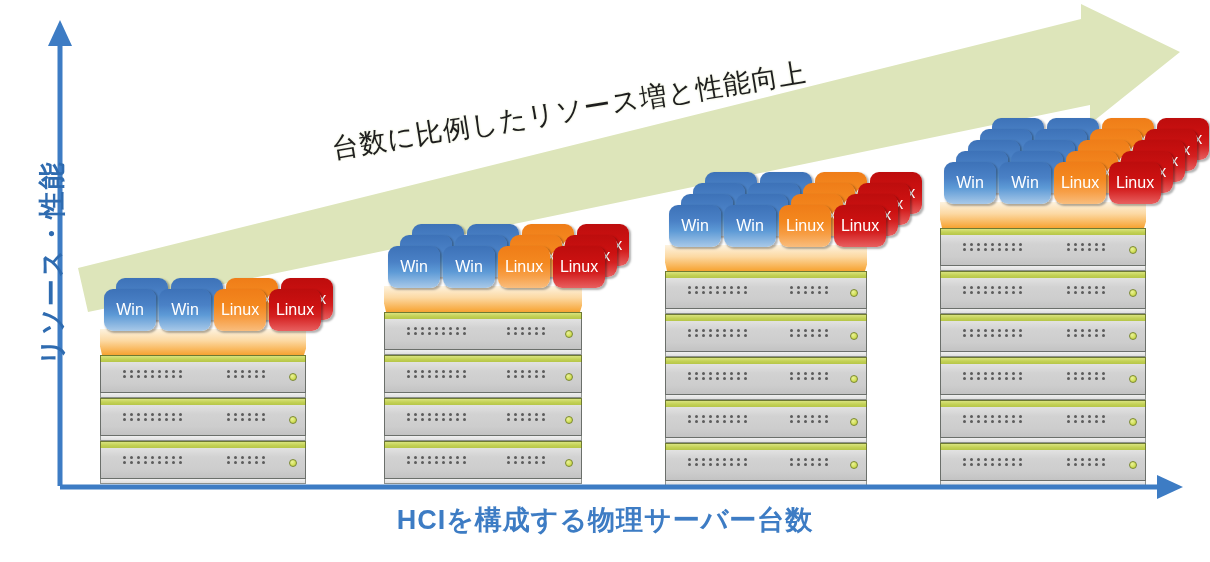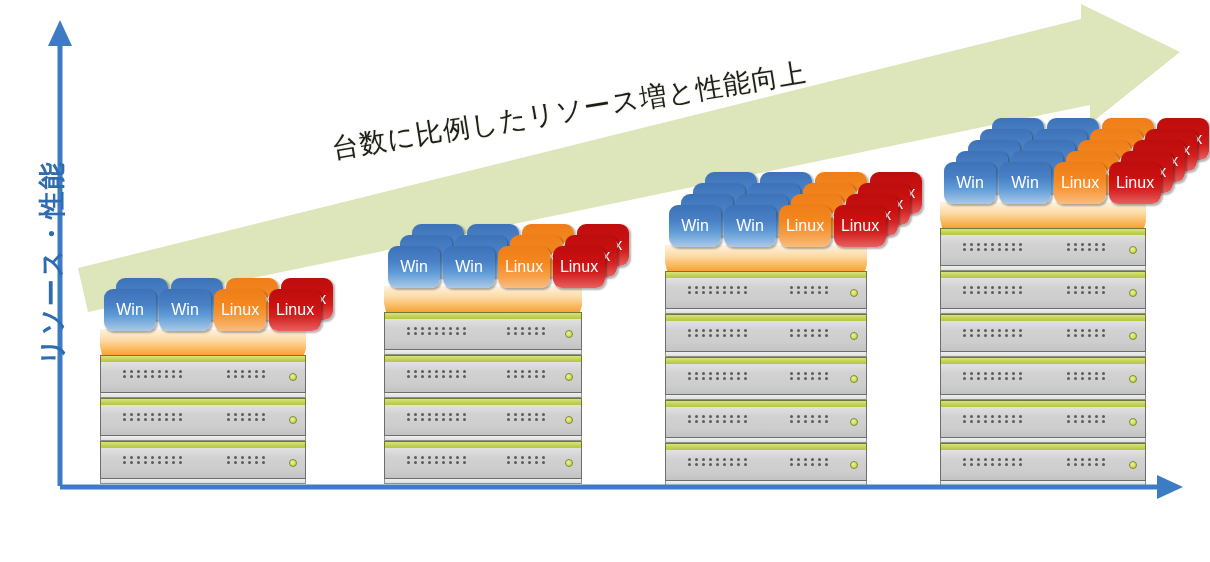--- a/index.html
+++ b/index.html
@@ -1128,14 +1128,15 @@
   <svg class="axis-svg" viewBox="0 0 1210 562">
 
     <line x1="60" y1="486" x2="60" y2="38" stroke="#3d7cc4" stroke-width="5"></line>
     <polygon points="60,20 48,46 72,46" fill="#3d7cc4"></polygon>
 
     <line x1="60" y1="487" x2="1165" y2="487" stroke="#3d7cc4" stroke-width="5"></line>
     <polygon points="1183,487 1157,475 1157,499" fill="#3d7cc4"></polygon>
   </svg>
 
   <div class="y-axis-label">リソース・性能</div>
+  <div class="x-axis-label">HCIを構成する物理サーバー台数</div>
 
 </div>
 
 </body></html>

